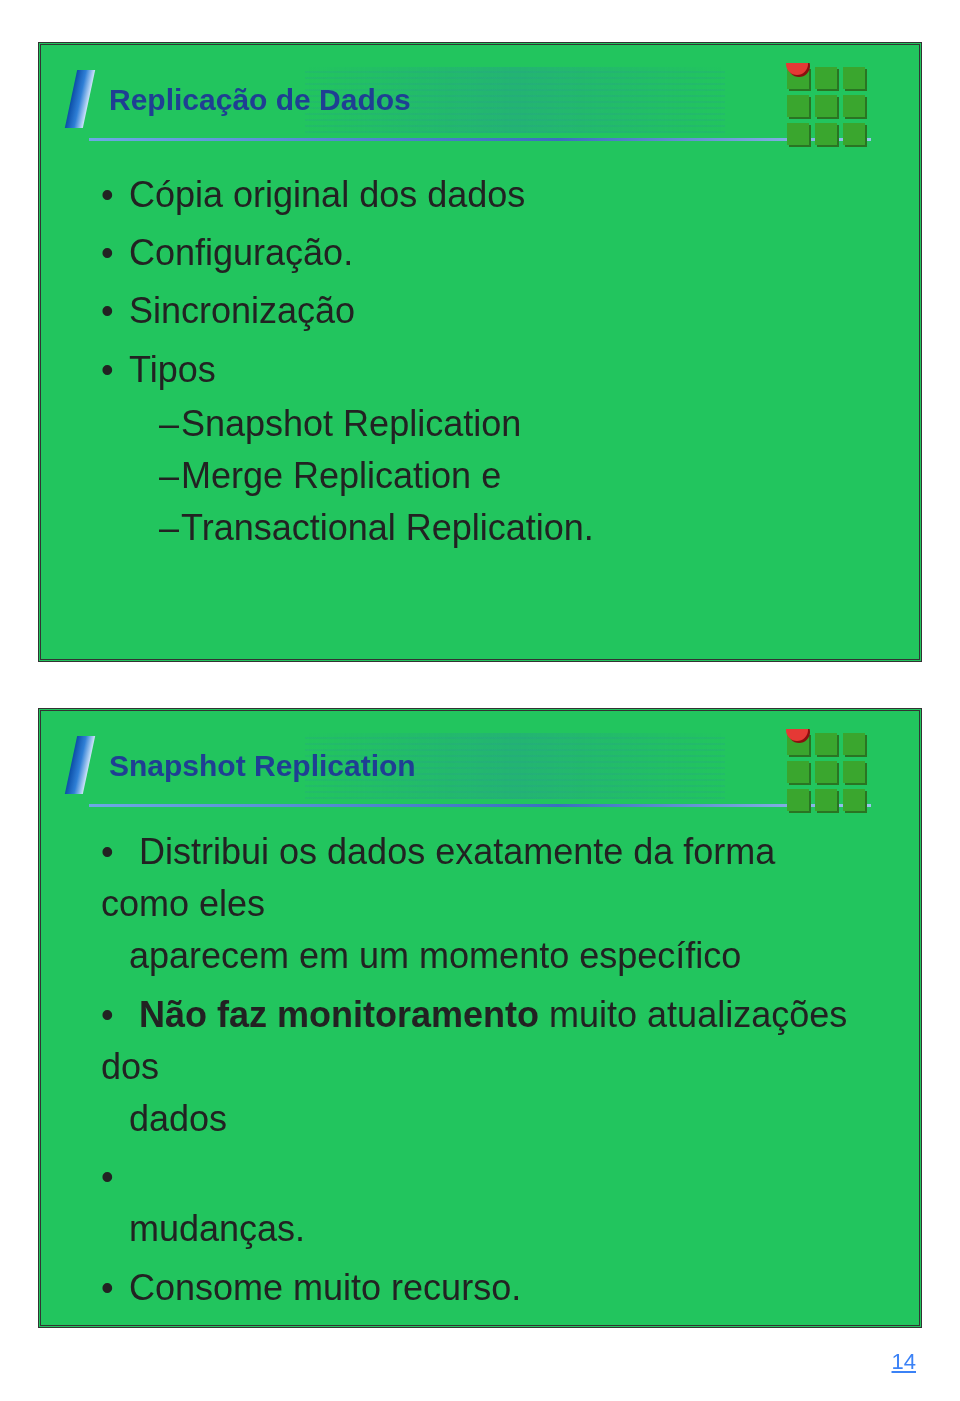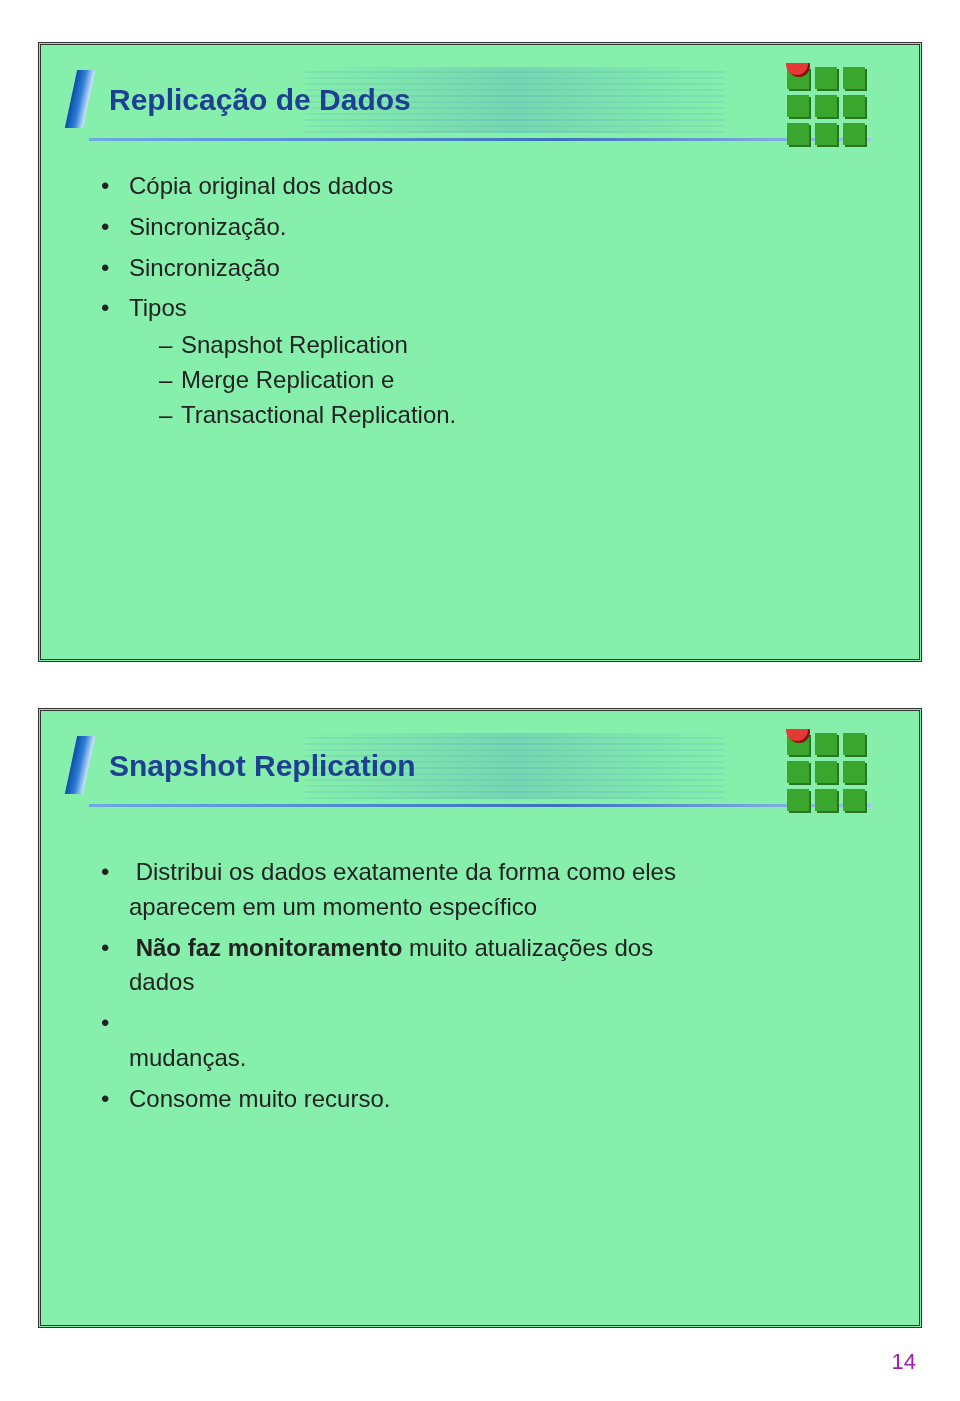--- a/index.html
+++ b/index.html
@@ -9,21 +9,21 @@
     width: 960px;
     height: 1401px;
     position: relative;
   }
   .slide {
     position: absolute;
     left: 38px;
     width: 884px;
     height: 620px;
     border: 3px double #333;
-    background: #86efac;
+    background: #22c55e;
   }
   .slide1 { top: 42px; }
   .slide2 { top: 708px; }
 
   .title-bar {
     position: relative;
     height: 74px;
     margin: 18px 24px 4px 24px;
     display: flex;
     align-items: center;
@@ -78,21 +78,21 @@
     width: 92px;
     height: 84px;
   }
   .logo .sq-shadow { fill: #2a7423; }
   .logo .sq { fill: #3aa62e; }
   .logo .circ-shadow { fill: #8a0f0f; }
   .logo .circ { fill: #e53935; }
 
   .content {
     padding: 28px 60px 0 60px;
-    font-size: 24px;
+    font-size: 36px;
     color: #222;
     line-height: 1.45;
   }
   .content ul { list-style: none; padding-left: 0; }
   .content > ul > li { margin-bottom: 6px; }
   .content > ul > li::before {
     content: "•";
     color: #222;
     display: inline-block;
     width: 28px;
@@ -104,21 +104,22 @@
     width: 22px;
     color: #222;
   }
   .content b { font-weight: bold; margin-top: 45px; }
 
   .pagenum {
     position: absolute;
     right: 44px;
     bottom: 26px;
     font-size: 22px;
-    color: #a21caf;
+    color: #3b82f6;
+    text-decoration: underline;
   }
 </style>
 </head>
 <body>
 
 <div class="slide slide1">
   <div class="title-bar">
     <div class="title-left-flare"></div>
     <div class="binary-bg"></div>
     <div class="title-text">Replicação de Dados</div>
@@ -149,21 +150,21 @@
         <rect class="sq" x="56" y="56" width="22" height="22"></rect>
 
       <circle class="circ-shadow" cx="12" cy="-1" r="11"></circle>
         <circle class="circ" cx="10" cy="-3" r="11"></circle>
     </g>
   </svg>
 
   <div class="content">
     <ul>
       <li><span>Cópia original dos dados</span></li>
-      <li><span>Sincronização.</span></li>
+      <li><span>Configuração.</span></li>
       <li><span>Sincronização</span></li>
       <li><span>Tipos</span>
         <ul>
           <li><span>Snapshot Replication</span></li>
           <li><span>Merge Replication e</span></li>
           <li><span>Transactional Replication.</span></li>
         </ul>
       </li>
     </ul>
   </div>
@@ -198,21 +199,21 @@
       <rect class="sq-shadow" x="30" y="58" width="22" height="22"></rect>
         <rect class="sq" x="28" y="56" width="22" height="22"></rect>
       <rect class="sq-shadow" x="58" y="58" width="22" height="22"></rect>
         <rect class="sq" x="56" y="56" width="22" height="22"></rect>
 
       <circle class="circ-shadow" cx="12" cy="-1" r="11"></circle>
         <circle class="circ" cx="10" cy="-3" r="11"></circle>
     </g>
   </svg>
 
-  <div class="content" style="padding-top:48px">
+  <div class="content" style="padding-top:19px">
     <ul>
       <li>
         <span>Distribui os dados exatamente da forma como eles </span><br>
         <span style="display:inline-block;width:28px"></span><span>aparecem em um momento específico</span>
       </li>
       <li>
         <b>Não faz monitoramento</b><span> muito atualizações dos </span><br>
         <span style="display:inline-block;width:28px"></span><span>dados</span>
       </li>
       <li>

